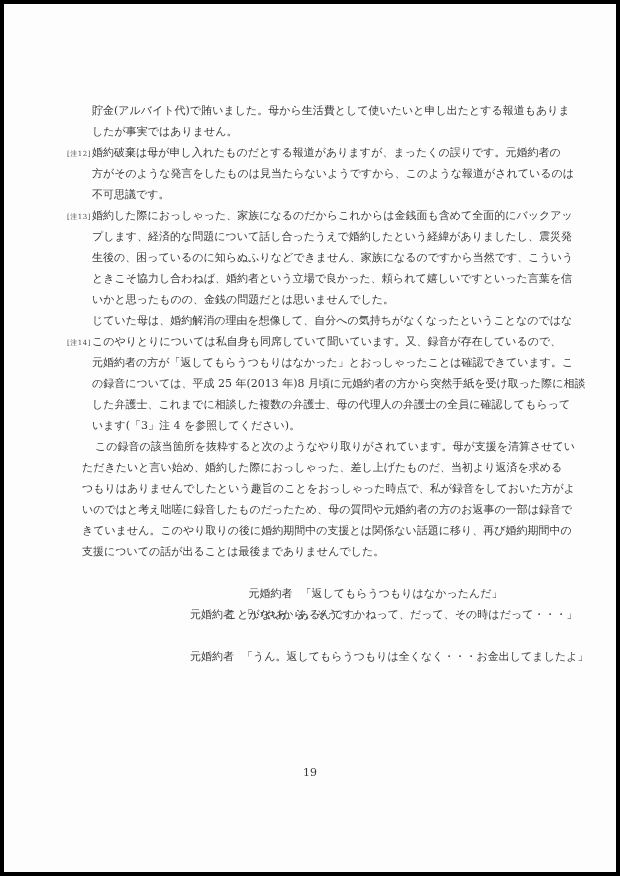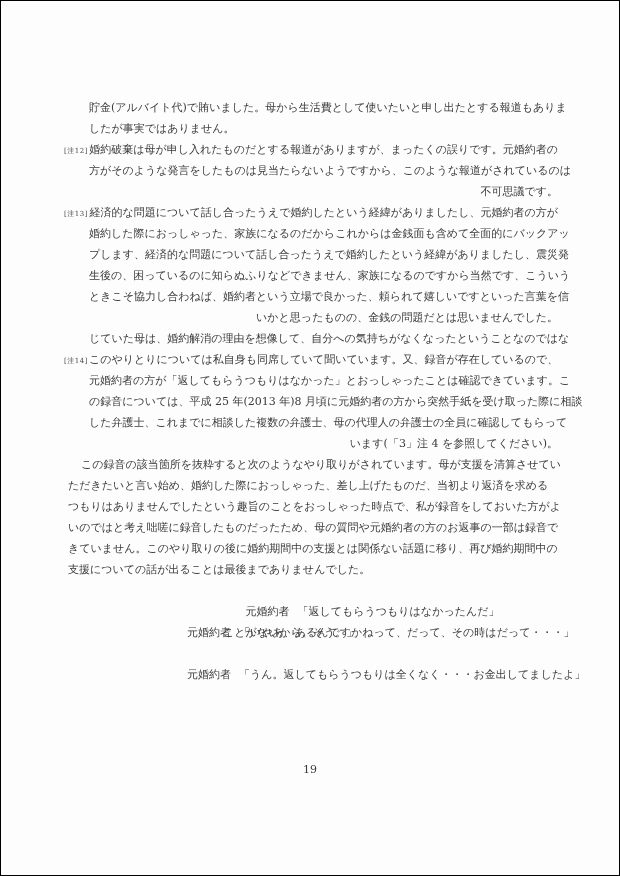--- a/index.html
+++ b/index.html
@@ -1,43 +1,43 @@
 <!DOCTYPE html>
 <html lang="ja"><head>
 <meta charset="utf-8">
 <style>
   html,body { margin:0; padding:0; background:#ffffff; }
   .page {
     position:relative;
     width:620px; height:876px;
     background:#fdfdfd;
     box-sizing:border-box;
-    border:1px solid #000000;
+    border:4px solid #000000;
     font-family:"DejaVu Serif","Liberation Serif",serif;
     color:#3a3a3a;
     overflow:hidden;
   }
   .text-column {
     position:absolute;
     left:63px; top:96px;
     width:494px;
     font-size:11px;
     line-height:21px;
   }
   .line { white-space:pre; height:21px; overflow:visible; }
   .hang { margin-left:25px; }            
-  .note-para { position:relative;text-align:right; }
+  .note-para { position:relative; }
   .note-marker {
     position:absolute;
     left:0; top:2px;
     font-size:7px;
     letter-spacing:0.5px;
     color:#4a4a4a;
   }
-  .wide { margin-left:4px; }             
+  .wide { margin-left:15px; }             
   .indent { text-indent:13px; }          
   .dialogue-row { margin-left:87px; height:21px; white-space:pre;text-align:center; }
   .speaker { display:inline-block; width:60px; }
   .dialogue-cont { margin-left:159px; }  
   .page-number {
     position:absolute;
     left:0; top:762px; width:100%;
     text-align:center;
     font-size:11px;
     color:#3a3a3a;
@@ -56,21 +56,20 @@
 
     <div class="note-para">
       <span class="note-marker">[注12]</span>
       <div class="line hang">婚約破棄は母が申し入れたものだとする報道がありますが、まったくの誤りです。元婚約者の</div>
       <div class="line hang">方がそのような発言をしたものは見当たらないようですから、このような報道がされているのは</div>
       <div class="line hang">不可思議です。</div>
     </div>
 
     <div class="note-para">
       <span class="note-marker">[注13]</span>
-      <div class="line hang">経済的な問題について話し合ったうえで婚約したという経緯がありましたし、元婚約者の方が</div>
       <div class="line hang">婚約した際におっしゃった、家族になるのだからこれからは金銭面も含めて全面的にバックアッ</div>
       <div class="line hang">プします、経済的な問題について話し合ったうえで婚約したという経緯がありましたし、震災発</div>
       <div class="line hang">生後の、困っているのに知らぬふりなどできません、家族になるのですから当然です、こういう</div>
       <div class="line hang">ときこそ協力し合わねば、婚約者という立場で良かった、頼られて嬉しいですといった言葉を信</div>
       <div class="line hang">いかと思ったものの、金銭の問題だとは思いませんでした。</div>
       <div class="line hang">じていた母は、婚約解消の理由を想像して、自分への気持ちがなくなったということなのではな</div>
     </div>
 
     <div class="note-para">
       <span class="note-marker">[注14]</span>

